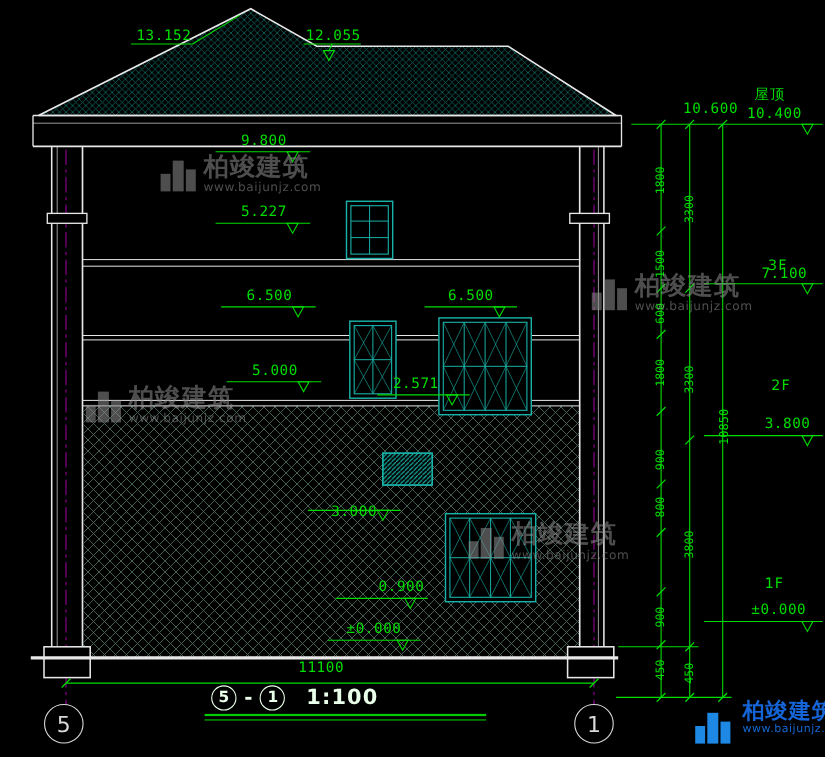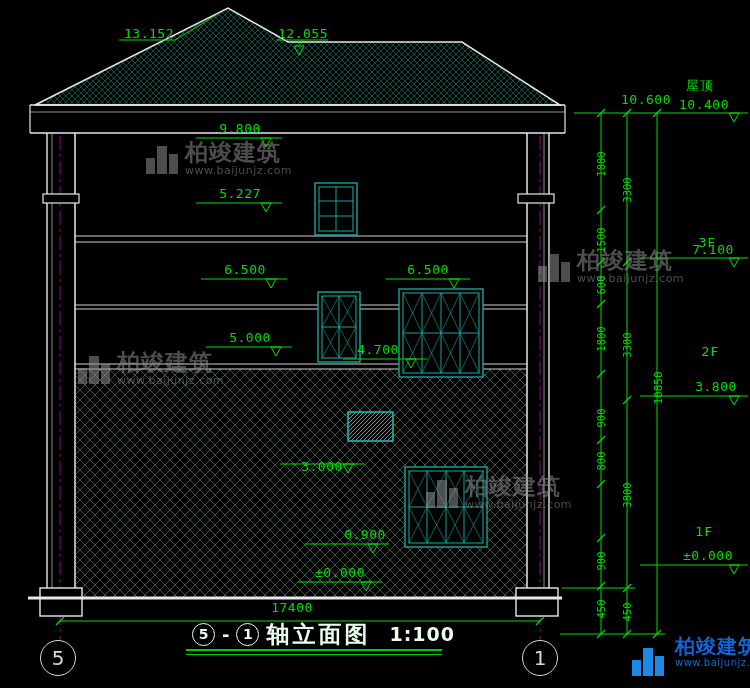--- a/index.html
+++ b/index.html
@@ -141,25 +141,25 @@
   </g>
 </svg>
 
 <div class="lbl" style="left:149px;top:33px">13.152</div>
 <div class="lbl" style="left:303px;top:33px">12.055</div>
 <div class="lbl" style="left:240px;top:128px">9.800</div>
 <div class="lbl" style="left:240px;top:193px">5.227</div>
 <div class="lbl" style="left:245px;top:269px">6.500</div>
 <div class="lbl" style="left:428px;top:269px">6.500</div>
 <div class="lbl" style="left:250px;top:337px">5.000</div>
-<div class="lbl" style="left:378px;top:349px">4.700</div>
+<div class="lbl" style="left:378px;top:349px">2.571</div>
 <div class="lbl" style="left:322px;top:466px">3.000</div>
 <div class="lbl" style="left:365px;top:534px">0.900</div>
 <div class="lbl" style="left:340px;top:572px">±0.000</div>
-<div class="lbl" style="left:292px;top:607px">17400</div>
+<div class="lbl" style="left:292px;top:607px">11100</div>
 <div class="lbl" style="left:646px;top:99px">10.600</div>
 
 <div class="lbl cn" style="left:700px;top:86px">屋顶</div>
 <div class="lbl" style="left:704px;top:104px">10.400</div>
 <div class="lbl cn" style="left:707px;top:242px">3F</div>
 <div class="lbl" style="left:713px;top:249px">7.100</div>
 <div class="lbl cn" style="left:710px;top:351px">2F</div>
 <div class="lbl" style="left:716px;top:386px">3.800</div>
 <div class="lbl cn" style="left:704px;top:531px">1F</div>
 <div class="lbl" style="left:708px;top:555px">±0.000</div>
@@ -182,21 +182,20 @@
       <span>5</span>
     </div>
 <div class="axis-circle" style="left:540px;top:658px">
       <span>1</span>
     </div>
 
 <div class="title-bar">
   <span class="t-circ">5</span>
   <span class="t-dash">-</span>
   <span class="t-circ">1</span>
-  <span class="t-name cn">轴立面图</span>
   <span class="t-scale">1:100</span>
 </div>
 <div class="t-underline u1"></div>
 <div class="t-underline u2"></div>
 
 <div class="wm" style="left:146px;top:140px">
   <div class="wm-icon">
         <i class="b1"></i>
         <i class="b2"></i>
         <i class="b3"></i>

